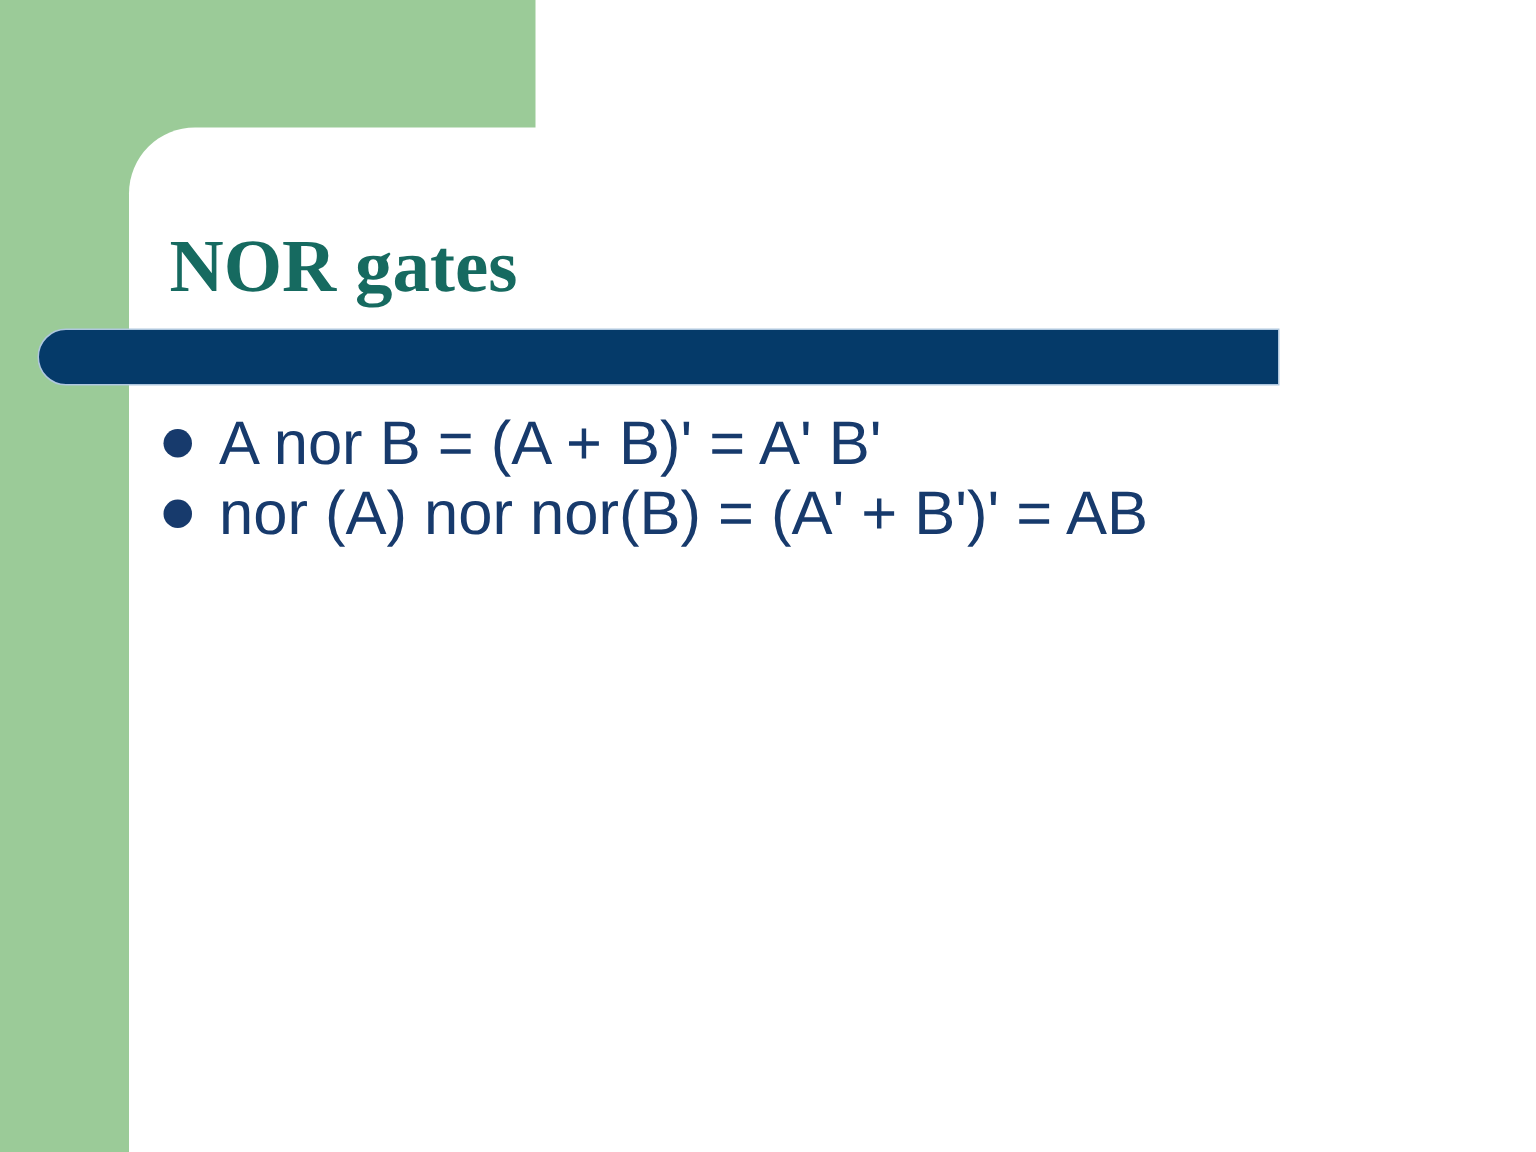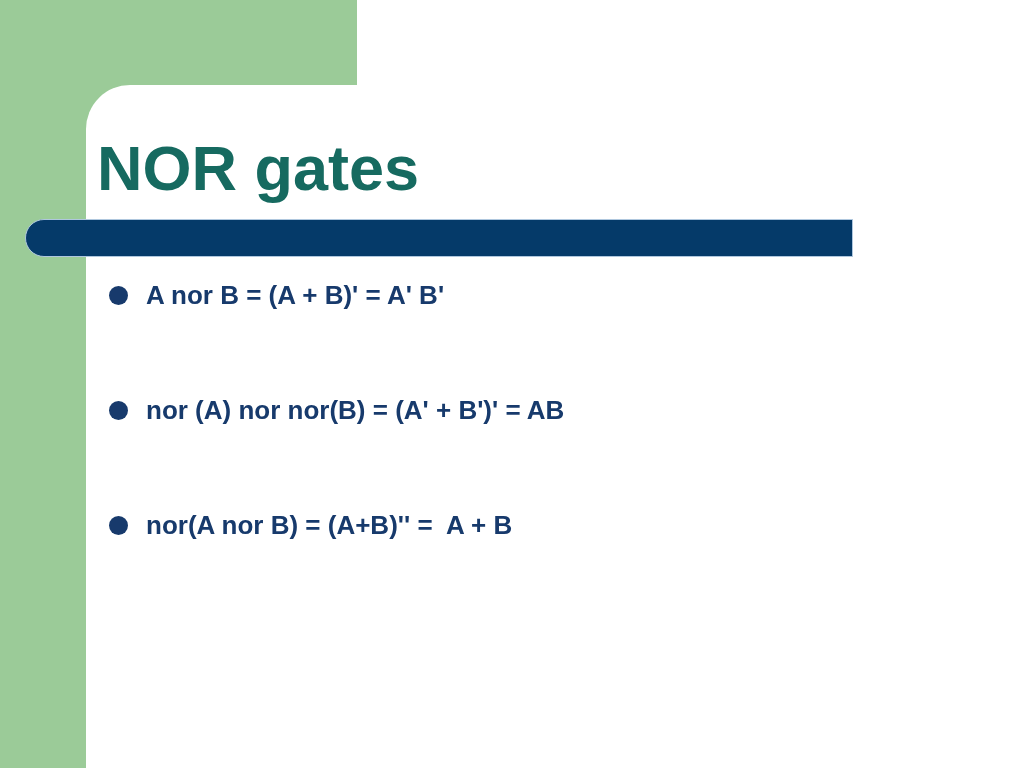--- a/index.html
+++ b/index.html
@@ -37,26 +37,27 @@
     top: 85px;
     width: 938px;
     height: 683px;
     background: var(--panel_white);
     border-top-left-radius: 44px;
   }
   .slide-title {
     position: absolute;
     left: 97px;
     top: 134px;
-    margin: 0;
-    font-size: 63px;
+    margin: 16px;
+    font-size: 50px;
     font-weight: bold;
     line-height: 1.1;
     color: var(--title_teal);
     white-space: nowrap;
+    font-family: Liberation Serif, serif;
   }
   .title-rule {
     position: absolute;
     left: 25px;
     top: 219px;
     width: 828px;
     height: 38px;
     background: var(--bar_navy);
     border: 1px solid var(--bar_edge);
     box-sizing: border-box;
@@ -66,54 +67,48 @@
     position: absolute;
     left: 109px;
     top: 272px;
     width: 840px;
   }
   .bullet-item {
     display: flex;
     align-items: flex-start;
   }
   .bullet-item + .bullet-item {
-    margin-top: 68px;
   }
   .bullet-dot {
     flex: 0 0 auto;
     width: 19px;
     height: 19px;
     margin-top: 14px;
     margin-right: 18px;
     border-radius: 50%;
     background: var(--text_navy);
   }
   .bullet-text {
-    font-size: 26px;
+    font-size: 41px;
     line-height: 47px;
     color: var(--text_navy);
     white-space: pre-wrap;
-    font-weight: bold;
   }
 </style>
 </head>
 <body>
 
 <div class="slide">
   <div class="green-accent"></div>
   <div class="content-panel"></div>
   <h1 class="slide-title">NOR gates</h1>
   <div class="title-rule"></div>
   <div class="bullet-list">
     <div class="bullet-item">
       <span class="bullet-dot"></span>
       <div class="bullet-text">A nor B = (A + B)' = A' B'</div>
     </div>
     <div class="bullet-item">
       <span class="bullet-dot"></span>
       <div class="bullet-text">nor (A) nor nor(B) = (A' + B')' = AB</div>
     </div>
-    <div class="bullet-item">
-      <span class="bullet-dot"></span>
-      <div class="bullet-text">nor(A nor B) = (A+B)'' =  A + B</div>
-    </div>
   </div>
 </div>
 
 </body></html>

